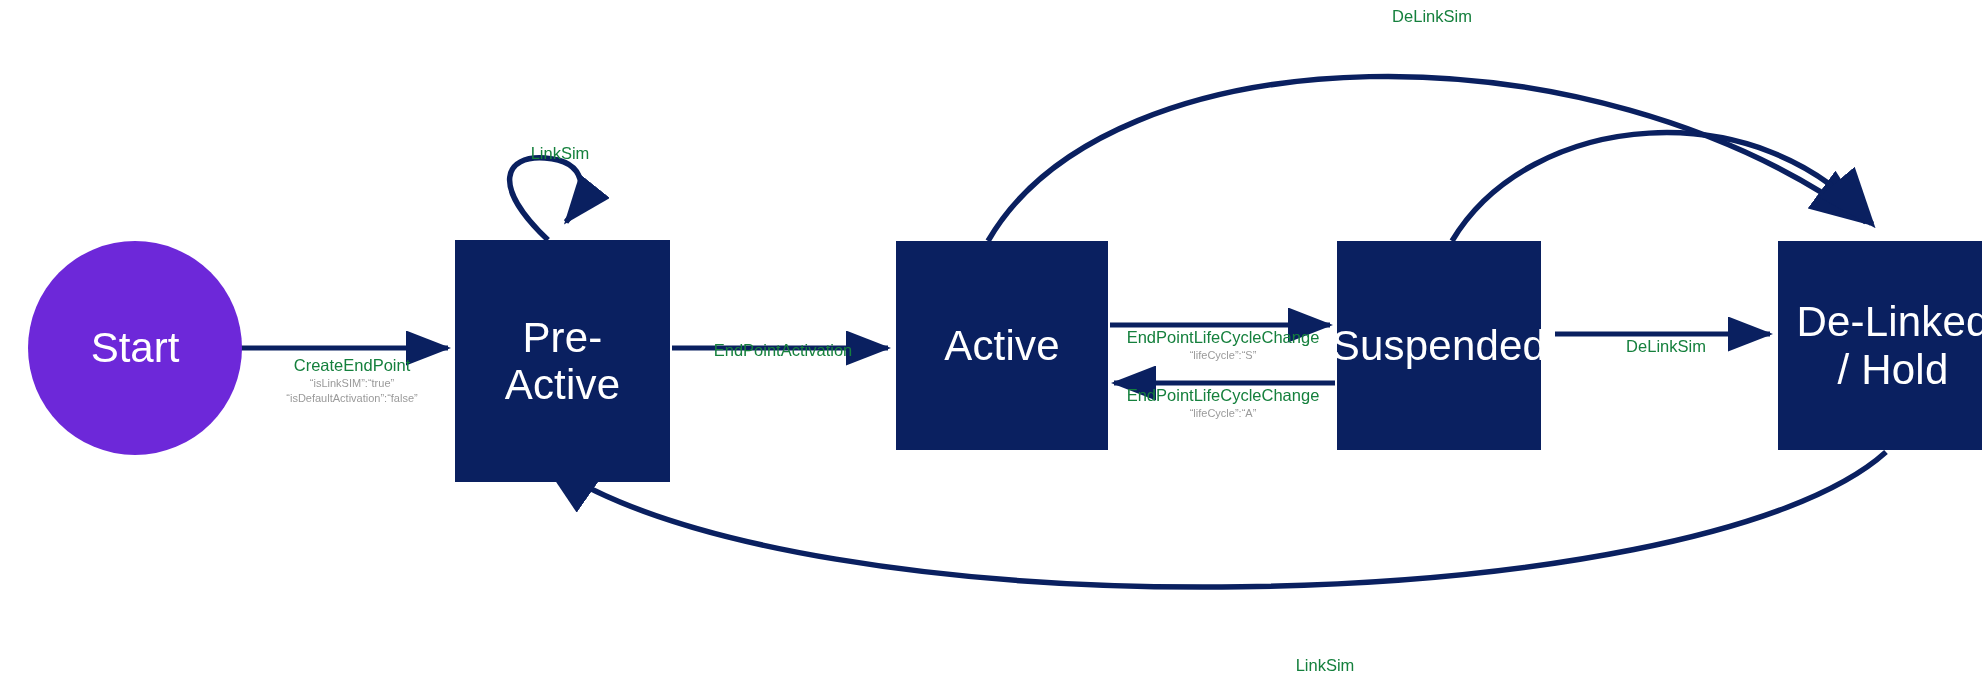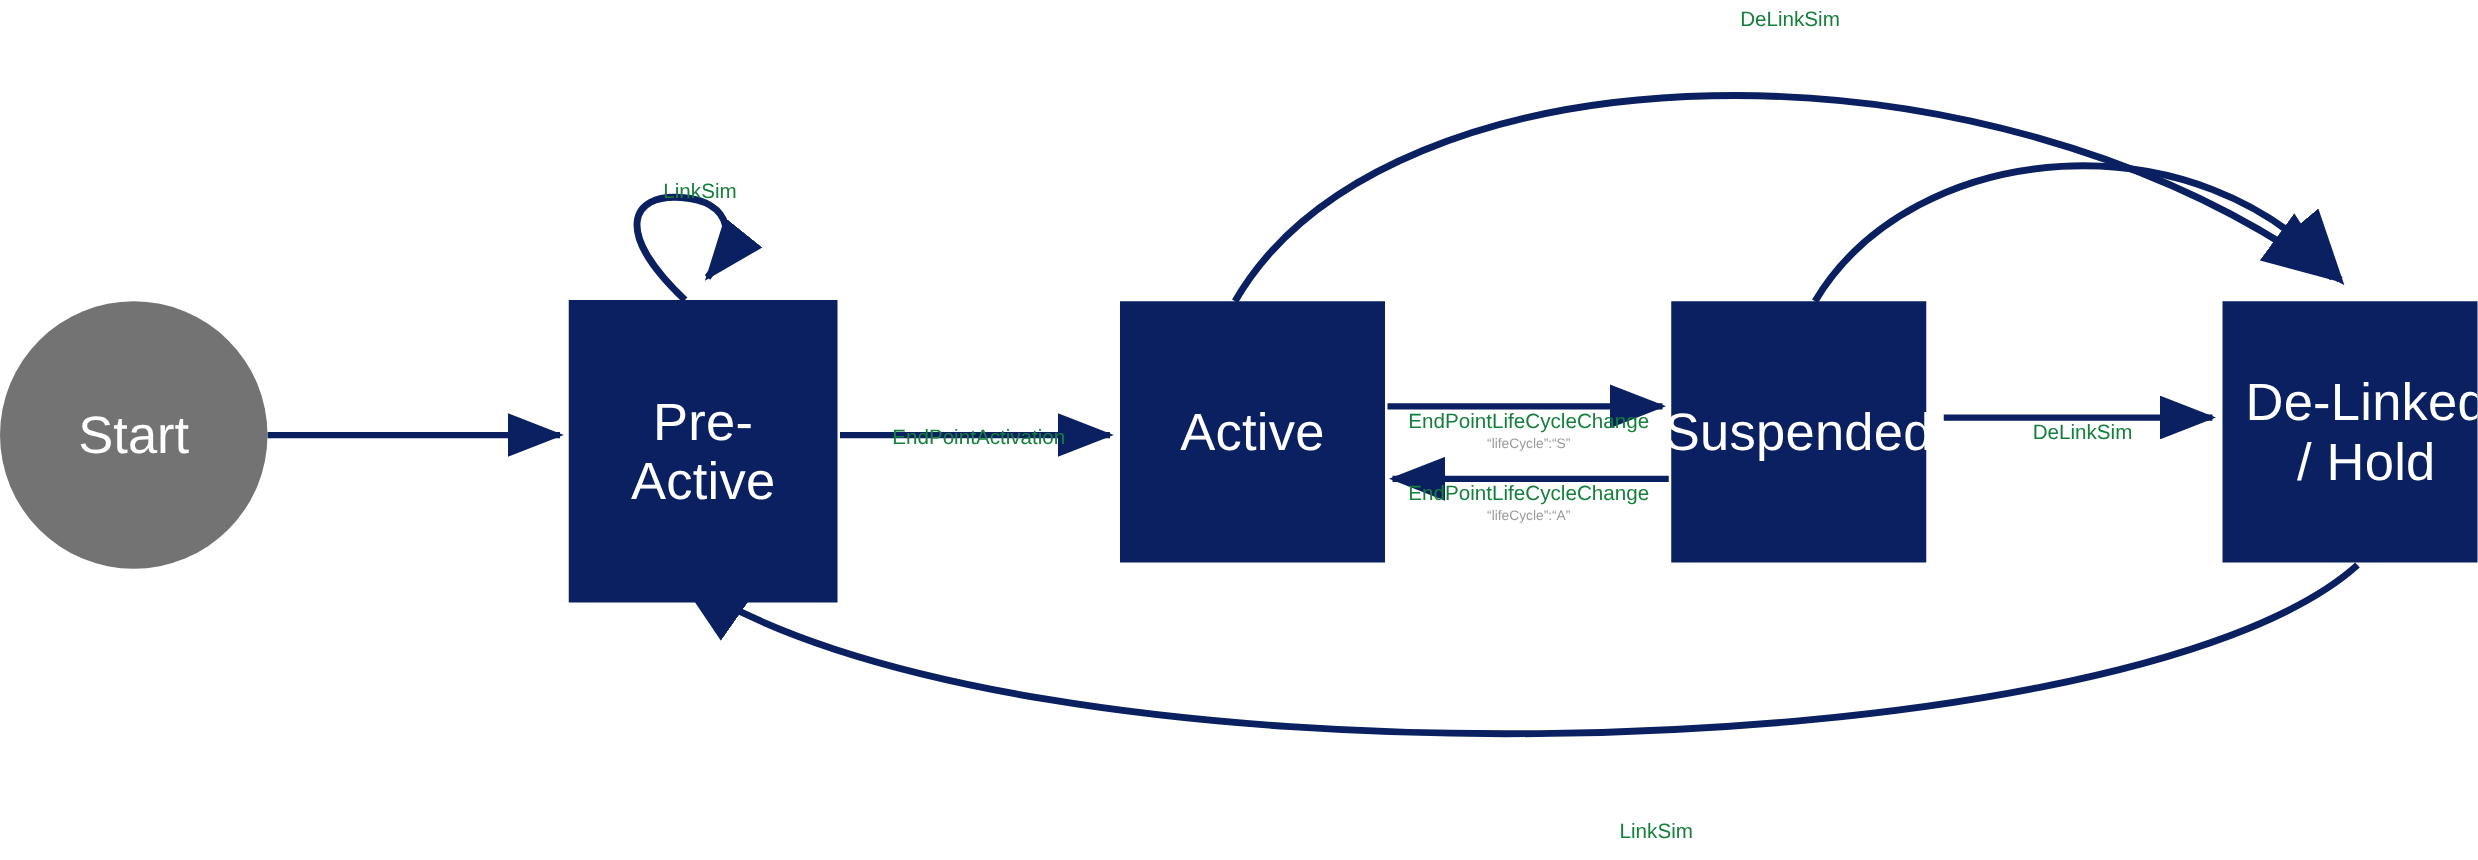--- a/index.html
+++ b/index.html
@@ -42,21 +42,22 @@
   .state-box .state-label {
     font-size: 42px;
     line-height: 1.12;
     letter-spacing: 0.2px;
     font-weight: 400;
     white-space: pre-line;
     padding: 0 4px;
   }
   .state-circle {
     border-radius: 50%;
-    background: #737373;
+    background: #6d28d9;
+    margin-left: 28px;
   }
   .state-circle .state-label {
     font-size: 42px;
     line-height: 1.1;
     font-weight: 400;
   }
   .edge-label {
     position: absolute;
     text-align: center;
     color: #1a1a1a;
@@ -124,20 +125,25 @@
 
   <div class="state-node state-box" style="left:1337px; top:241px; width:204px; height:209px;">
     <span class="state-label">Suspended</span>
   </div>
 
   <div class="state-node state-box" style="left:1778px; top:241px; width:230px; height:209px;">
     <span class="state-label">De-Linked
 / Hold</span>
   </div>
 
+  <div class="edge-label" style="left:352px; top:355px; transform:translateX(-50%);">
+    <span class="primary">CreateEndPoint</span>
+    <span class="param">“isLinkSIM”:“true”</span>
+    <span class="param">“isDefaultActivation”:“false”</span>
+  </div>
 
   <div class="edge-label" style="left:560px; top:143px; transform:translateX(-50%);">
     <span class="primary">LinkSim</span>
   </div>
 
   <div class="edge-label" style="left:783px; top:340px; transform:translateX(-50%);">
     <span class="primary">EndPointActivation</span>
   </div>
 
   <div class="edge-label" style="left:1223px; top:327px; transform:translateX(-50%);">

